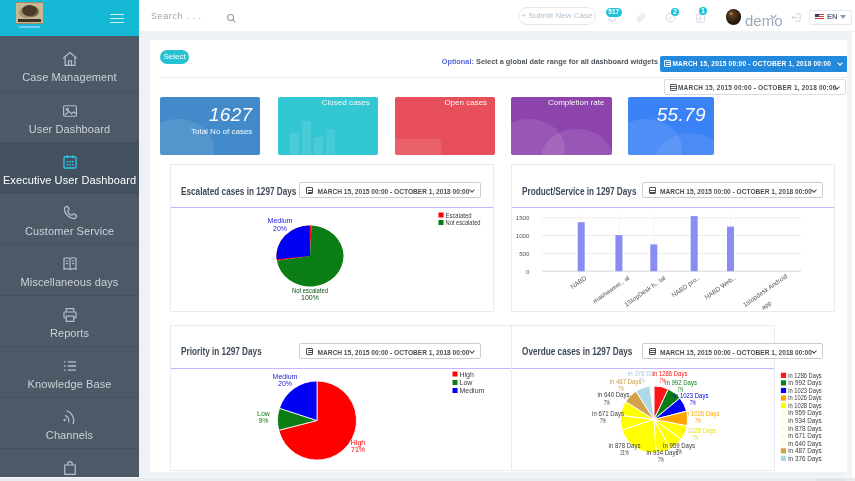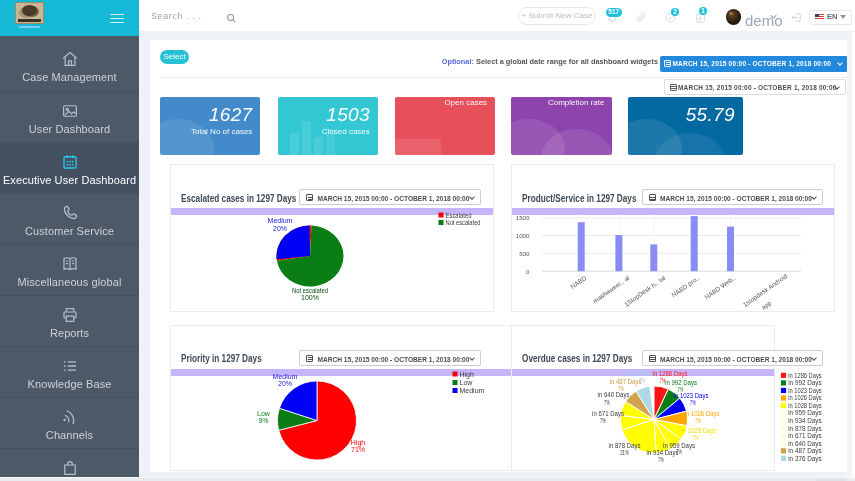--- a/index.html
+++ b/index.html
@@ -44,21 +44,21 @@
 
 
 .card { top:96.5px; height:58.5px; overflow:hidden; color:#fff; text-align:right; border-radius:2px; }
 .card .num { margin:7px 8px 0 0; font-size:19px; font-weight:300; letter-spacing:.3px;font-style:italic; }
 .card .cap { margin:1px 8px 0 11px; font-size:8px; opacity:.95; }
 .card .circ { position:absolute; left:-18px; bottom:-24px; width:72px; height:60px; border-radius:50%; background:rgba(255,255,255,.10); }
 
 
 .panel { background:#fff; border:1px solid #e7ecf1; }
 .ptitle { position:absolute; left:10.5px; top:11.5px; font-size:10.8px; font-weight:bold; color:#3e4a56; white-space:nowrap; transform:scaleX(.76); transform-origin:0 50%; }
-.phead { position:absolute; left:0; top:15px; right:0; height:35px; border-bottom:7px solid #c4b5fd; }
+.phead { position:absolute; left:0; top:8px; right:0; height:35px; border-bottom:1px solid #c4b5fd; }
 .dbtn { position:absolute; top:9px; height:16px; border:1px solid #c9ced3; border-radius:2px; background:#fff; color:#494f55; }
 .dbtn .dtxt { left:17px; top:5px; font-size:6.6px; color:#494f55; letter-spacing:0; }
 .cal { position:absolute; width:7px; height:7px; border:1px solid currentColor; border-radius:1px; }
 .cal:before { content:""; position:absolute; left:0.5px; top:1.5px; width:4.5px; height:1px; background:currentColor; box-shadow:0 2px 0 currentColor; }
 
 #footband { left:0; top:477px; width:855px; height:4px; background:#e9ecef; border-top:1px solid #f8fafb; }
 #rgut { left:847px; top:32px; width:8px; height:449px; background:#f1f4f7; }
 #rscroll { left:851.5px; top:32px; width:3.5px; height:449px; background:#fff; }
 </style>
 </head>
@@ -110,21 +110,21 @@
       <path d="M7 3.5 C8 3 9 3.5 9.5 4.5 L10.5 6.5 C11 7.5 10.5 8.5 9.5 9 C9 9.3 9 10 9.5 11 C10.2 12.4 11.6 13.8 13 14.5 C14 15 14.7 15 15 14.5 C15.5 13.5 16.5 13 17.5 13.5 L19.5 14.5 C20.5 15 21 16 20.5 17 C20 18.5 18.5 19.5 17 19.5 C11.5 19.5 4.5 12.5 4.5 7 C4.5 5.5 5.5 4 7 3.5 Z"></path>
     </svg>
   <div class="lbl">Customer Service</div>
 </div>
 <div class="abs mitem" style="top:244px">
   <svg width="18" height="18" viewBox="0 0 24 24" fill="none" stroke="#b4bfca" stroke-width="1.6">
       <path d="M12 5 C10 3.5 6.5 3.5 4 4.5 V19 C6.5 18 10 18 12 19.5 C14 18 17.5 18 20 19 V4.5 C17.5 3.5 14 3.5 12 5 Z"></path>
       <path d="M12 5 V19.5"></path>
       <path d="M6.5 8 H9.5 M14.5 8 H17.5 M6.5 11.5 H9.5 M14.5 11.5 H17.5"></path>
     </svg>
-  <div class="lbl">Miscellaneous global</div>
+  <div class="lbl">Miscellaneous days</div>
 </div>
 <div class="abs mitem" style="top:295px">
   <svg width="18" height="18" viewBox="0 0 24 24" fill="none" stroke="#b4bfca" stroke-width="1.6">
       <path d="M7 8 V3.5 H17 V8"></path>
       <rect x="4" y="8" width="16" height="8" rx="1"></rect>
       <path d="M7 13.5 H17 V20.5 H7 Z" fill="#4d5966"></path>
     </svg>
   <div class="lbl">Reports</div>
 </div>
 <div class="abs mitem" style="top:346px">
@@ -217,33 +217,32 @@
   <div class="circ"></div>
     <div class="num">1627</div>
     <div class="cap">Total No of cases</div>
 </div>
 <div class="abs card" style="left:277.7px;width:100.1px;background:#33c6d3;">
   <div class="circ" style="border-radius:0;background:none;"></div>
   <div style="position:absolute;left:12px;bottom:-6px;width:9px;height:28px;background:rgba(255,255,255,.11)"></div>
   <div style="position:absolute;left:24px;bottom:-6px;width:9px;height:40px;background:rgba(255,255,255,.11)"></div>
   <div style="position:absolute;left:36px;bottom:-6px;width:9px;height:24px;background:rgba(255,255,255,.11)"></div>
   <div style="position:absolute;left:48px;bottom:-6px;width:9px;height:32px;background:rgba(255,255,255,.09)"></div>
-  <div class="num">1503</div>
     <div class="cap">Closed cases</div>
 </div>
 <div class="abs card" style="left:395px;width:100.1px;background:#e7505a;">
   <div class="circ" style="border-radius:4px;height:26px;width:64px;bottom:-10px;"></div>
     <div class="cap">Open cases</div>
 </div>
 <div class="abs card" style="left:511px;width:101.4px;background:#8e44ad;">
   <div class="circ"></div>
     <div class="circ" style="left:30px;bottom:-34px;"></div>
     <div class="cap">Completion rate</div>
 </div>
-<div class="abs card" style="left:627.8px;width:115px;background:#0369a1;">
+<div class="abs card" style="left:627.8px;width:86px;background:#3b82f6;">
   <div class="circ"></div>
     <div class="circ" style="left:26px;bottom:-38px;background:rgba(255,255,255,.08)"></div>
     <div class="num">55.79</div>
 </div>
 
 <div class="abs panel" style="left:169.6px;top:164px;width:324.9px;height:148px;">
   <div class="phead">
       <div class="ptitle">Escalated cases in 1297 Days</div>
     <div class="dbtn" style="left:128.9px;width:182px;">
         <div class="cal" style="left:6px;top:4px;"></div>

